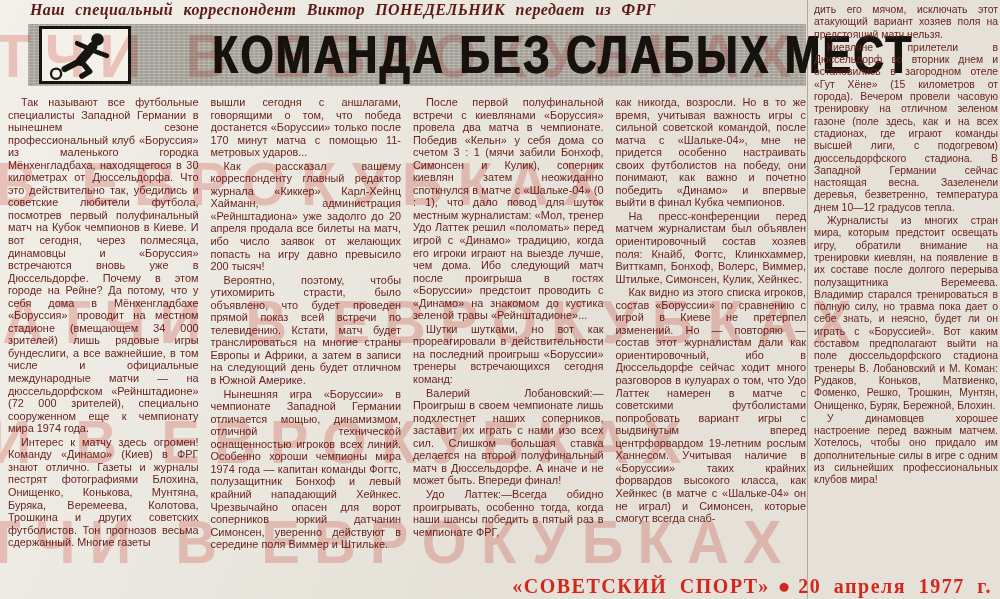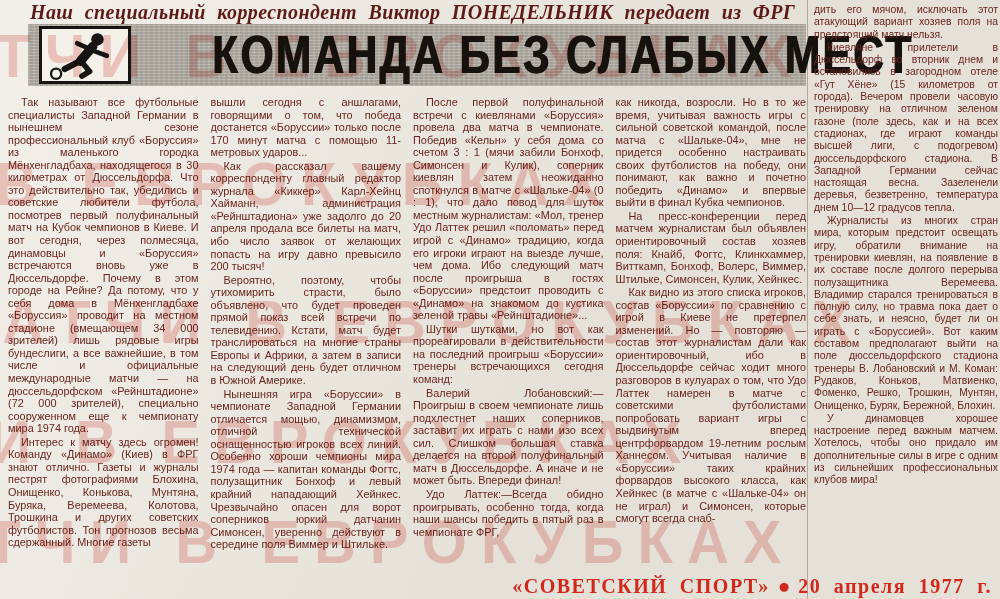--- a/index.html
+++ b/index.html
@@ -11,21 +11,21 @@
         font-family:"Liberation Sans", sans-serif;}
   
   .wm{position:absolute;left:0;top:0;width:1000px;height:599px;overflow:hidden;
       pointer-events:none;z-index:3;mix-blend-mode:multiply;}
   .wm-row{position:absolute;white-space:nowrap;font-weight:bold;
           font-size:58px;letter-spacing:14px;color:rgba(222,92,82,.30);
           transform:scaleY(1.05);}
   
   .kicker{position:absolute;left:30px;top:1px;z-index:2;
           font-family:"Liberation Serif", serif;font-style:italic;font-weight:bold;
-          font-size:20px;color:#5e1a16;letter-spacing:.4px;word-spacing:6px;}
+          font-size:16px;color:#5e1a16;letter-spacing:.4px;word-spacing:6px;}
   
   .band{position:absolute;left:28px;top:24px;width:778px;height:62px;z-index:2;
         background:
           repeating-linear-gradient(0deg, rgba(255,255,255,.10) 0 1px, rgba(0,0,0,.06) 1px 3px),
           repeating-linear-gradient(90deg, rgba(255,255,255,.05) 0 2px, rgba(0,0,0,.04) 2px 5px),
           #b4b0a7;
         display:flex;align-items:center;}
   .icon-box{width:92px;height:58px;margin-left:11px;background:#f4f1ea;
             border:3px solid #171512;box-sizing:border-box;flex:0 0 auto;
             display:flex;align-items:center;justify-content:center;}

